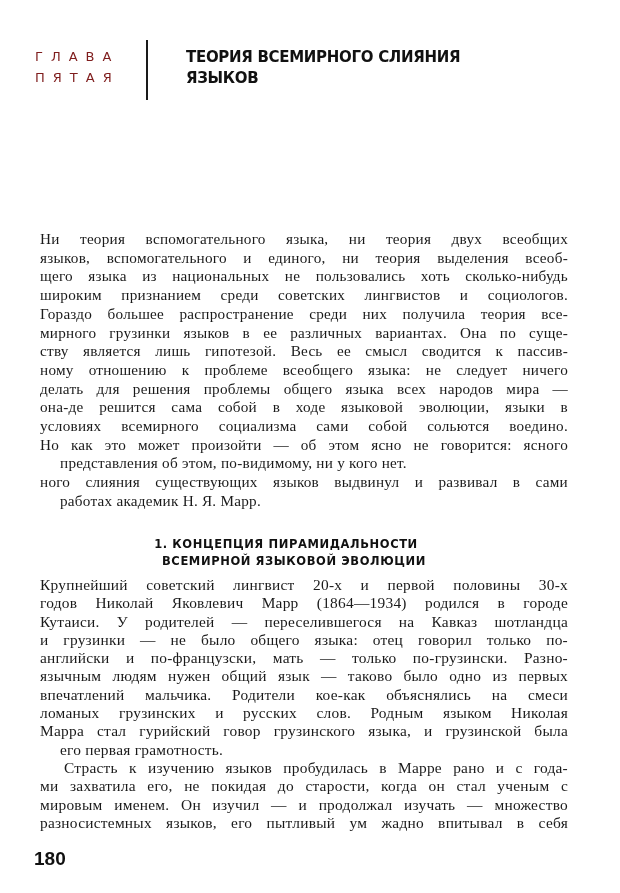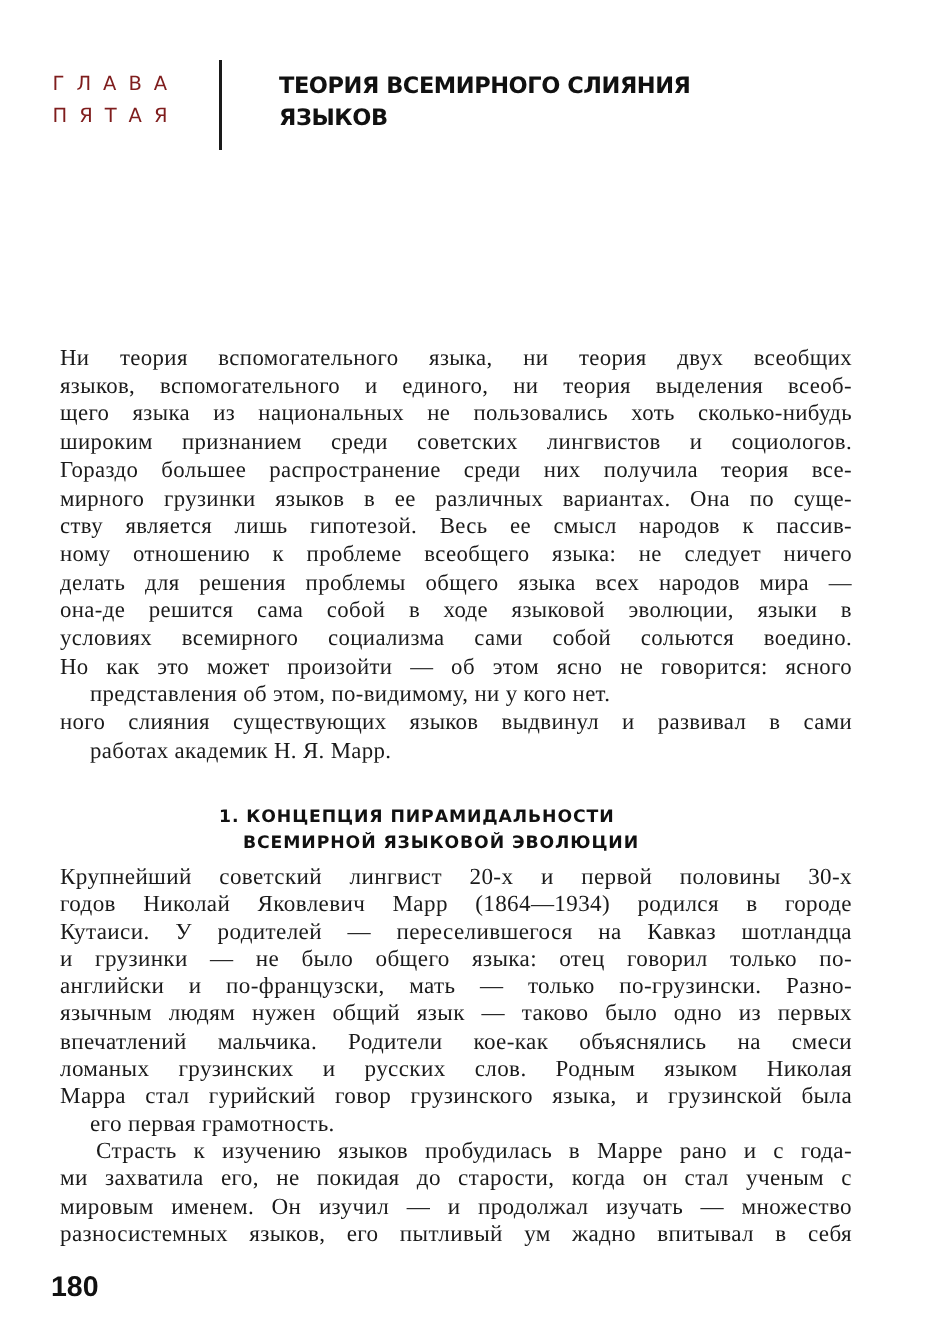--- a/index.html
+++ b/index.html
@@ -23,21 +23,21 @@
     text-align: justify; letter-spacing: 0.25px; color: #1a1a1a;
   }
   .body p { margin: 0; }
   .body p.indent { text-indent: 24px; }
   .line { display: block; text-align: justify; text-align-last: justify; white-space: nowrap; }
   .line.last { text-align-last: left; margin-left: 20px; }
   #para1 { top: 230px; }
   .section-heading {
     position: absolute; left: 146px; top: 536px;
     font-family: "DejaVu Sans", sans-serif; font-weight: bold; font-size: 11.5px;
-    line-height: 17px; color: #111; letter-spacing: 0.6px;
+    line-height: 17px; color: #111; letter-spacing: 0.6px; text-align: center;
   }
   .section-heading .l2 { padding-left: 16px; display: block; }
   #para3 { top: 576px; font-size: 15.4px; line-height: 18.3px; }
   .page-number {
     position: absolute; left: 34px; top: 848px;
     font-family: "Liberation Sans", sans-serif; font-weight: bold; font-size: 19px; color: #111;
   }
 </style>
 </head>
 <body>
@@ -53,21 +53,21 @@
 </div>
 
 <div id="para1" class="body">
   <p>
     <span class="line">Ни теория вспомогательного языка, ни теория двух всеобщих</span>
     <span class="line">языков, вспомогательного и единого, ни теория выделения всеоб-</span>
     <span class="line">щего языка из национальных не пользовались хоть сколько-нибудь</span>
     <span class="line">широким признанием среди советских лингвистов и социологов.</span>
     <span class="line">Гораздо большее распространение среди них получила теория все-</span>
     <span class="line">мирного грузинки языков в ее различных вариантах. Она по суще-</span>
-    <span class="line">ству является лишь гипотезой. Весь ее смысл народов к пассив-</span>
+    <span class="line">ству является лишь гипотезой. Весь ее смысл сводится к пассив-</span>
     <span class="line">ному отношению к проблеме всеобщего языка: не следует ничего</span>
     <span class="line">делать для решения проблемы общего языка всех народов мира —</span>
     <span class="line">она-де решится сама собой в ходе языковой эволюции, языки в</span>
     <span class="line">условиях всемирного социализма сами собой сольются воедино.</span>
     <span class="line">Но как это может произойти — об этом ясно не говорится: ясного</span>
     <span class="line last">представления об этом, по-видимому, ни у кого нет.</span>
   </p>
   <p class="indent">
     <span class="line" style="text-indent:0">ного слияния существующих языков выдвинул и развивал в сами</span>
     <span class="line last" style="text-indent:0">работах академик Н. Я. Марр.</span>

